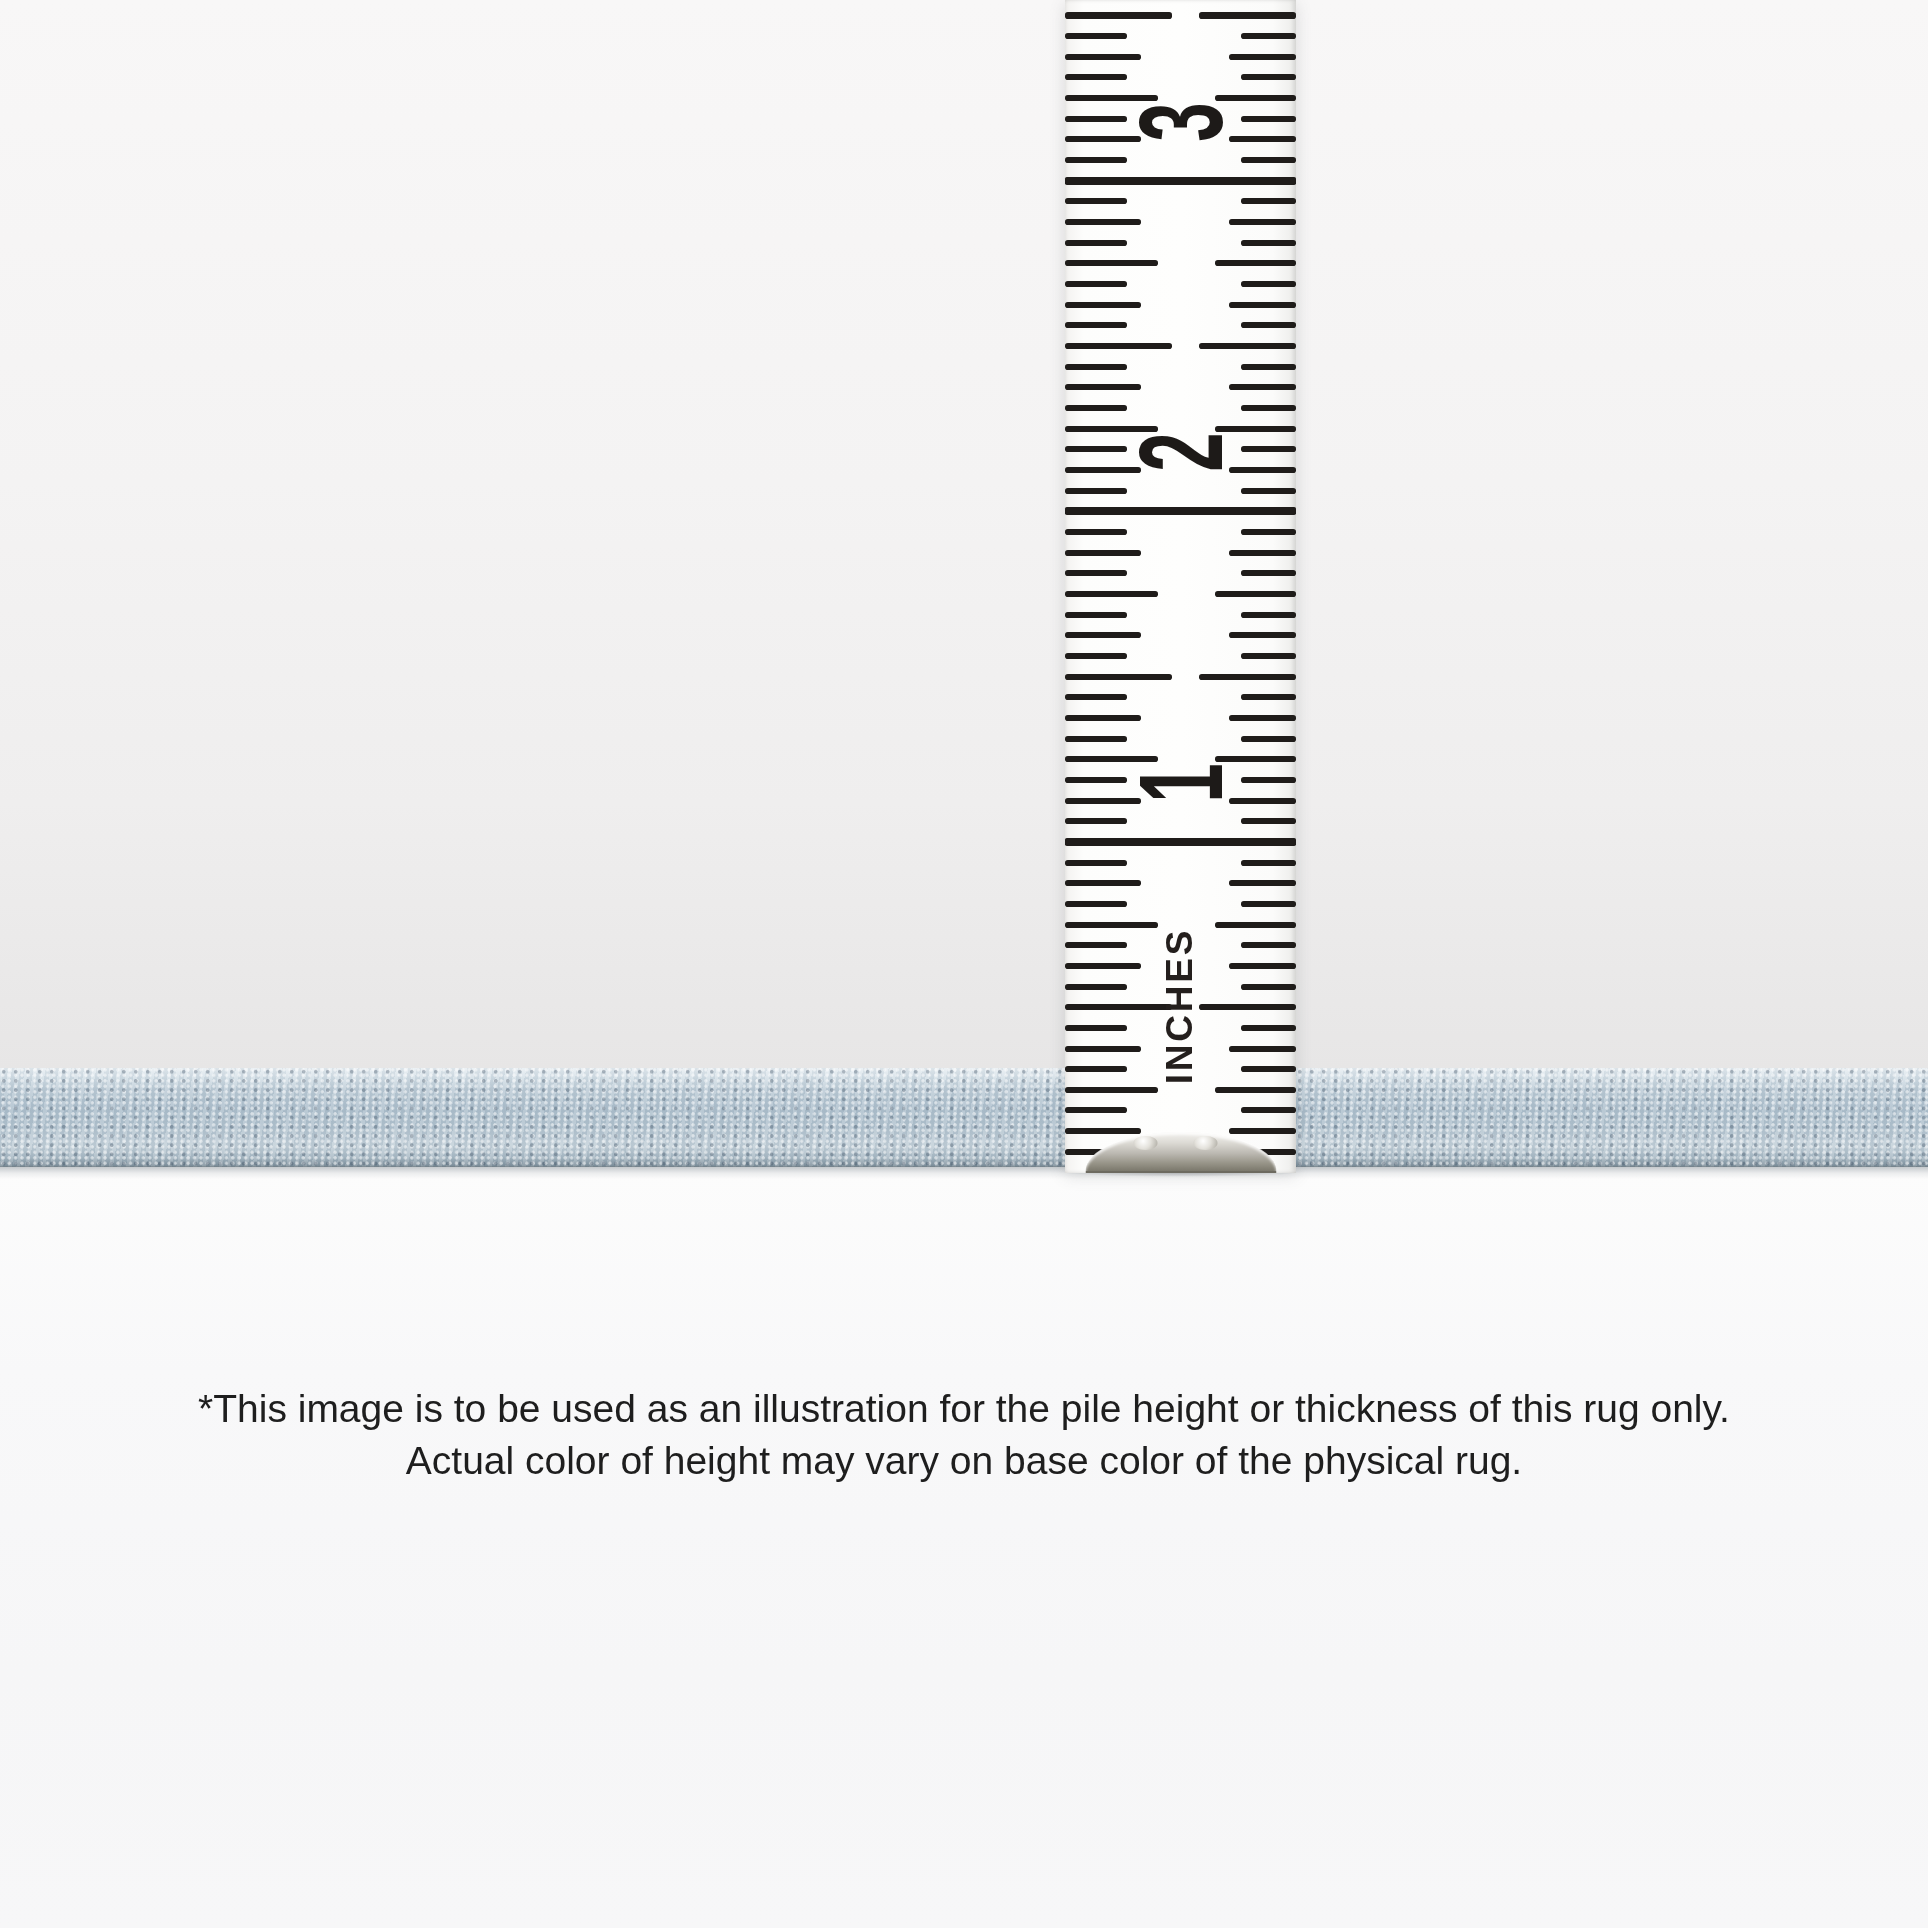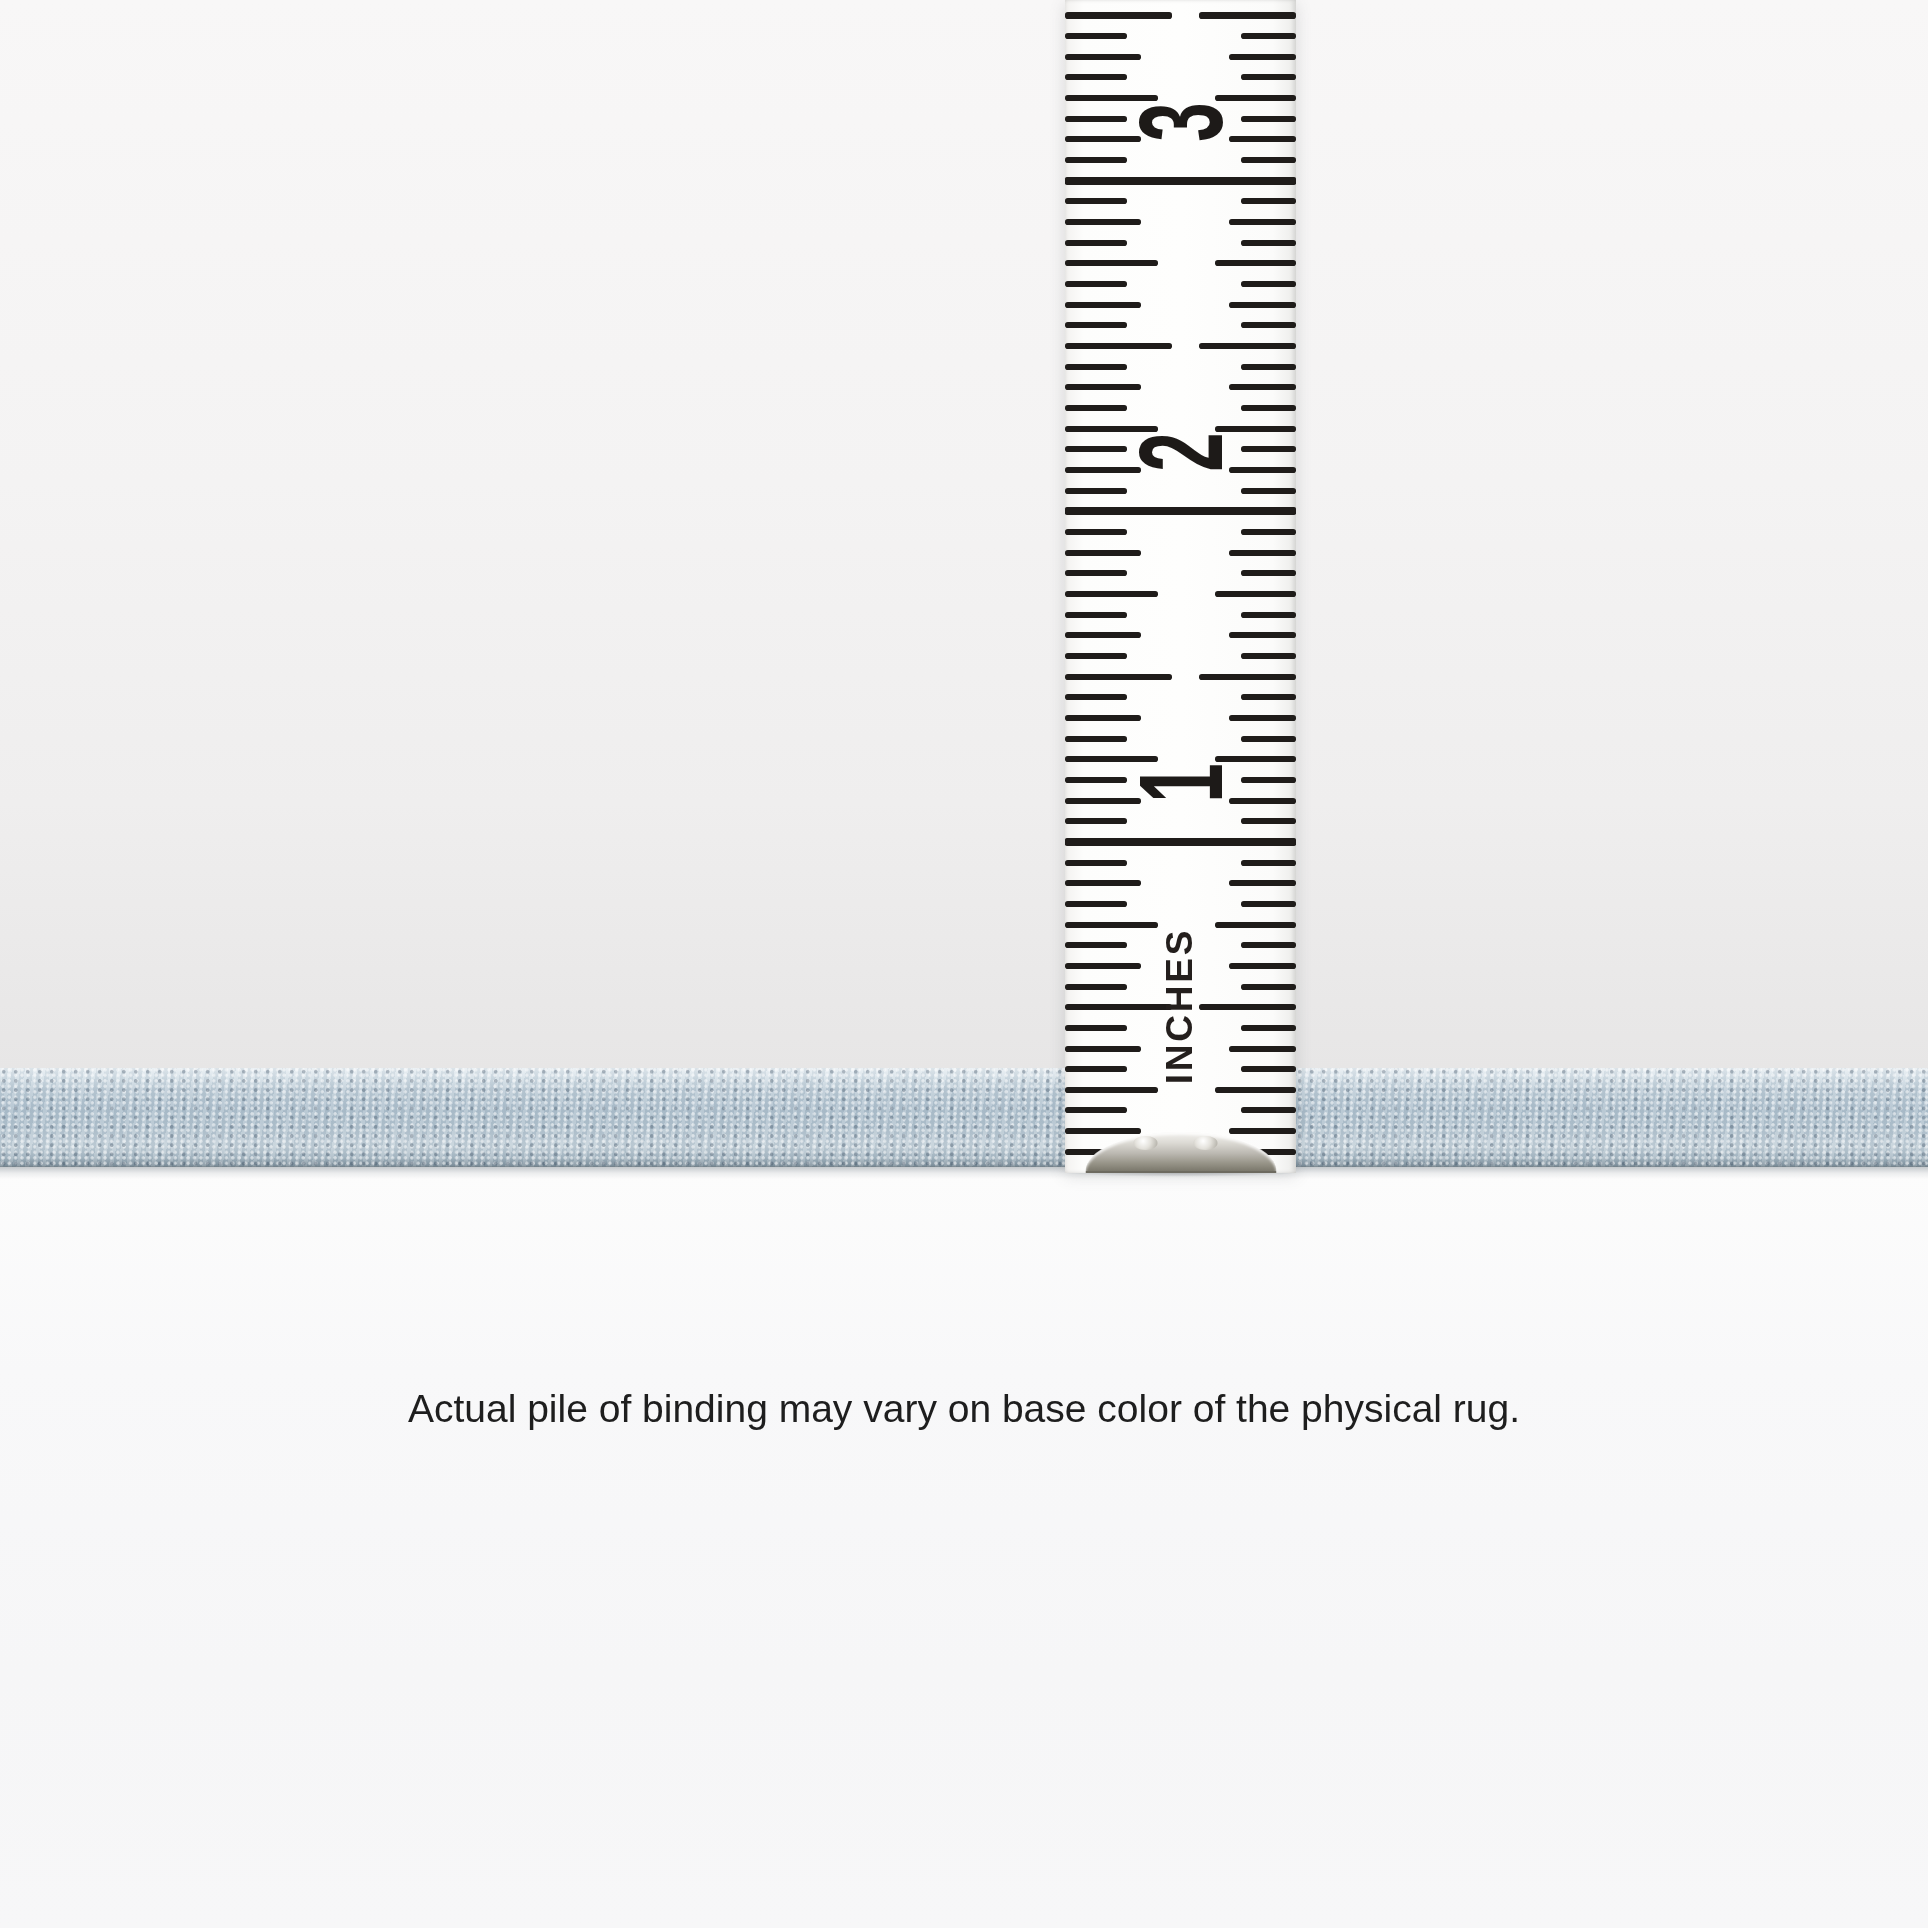--- a/index.html
+++ b/index.html
@@ -219,16 +219,17 @@
     <div class="inches-label" id="inches-label-box" style="top: 1006px;">
       <span>INCHES</span>
     </div>
     <div class="metal-tip">
       <span class="rivet r1"></span>
       <span class="rivet r2"></span>
     </div>
   </div>
 
   <div class="caption">
-    <div>Actual pile of binding may vary on base color of the physical rug.</div>
+    <div>*This image is to be used as an illustration for the pile height or thickness of this rug only.</div>
+    <div>Actual color of height may vary on base color of the physical rug.</div>
   </div>
 </div>
 
 
 </body></html>

